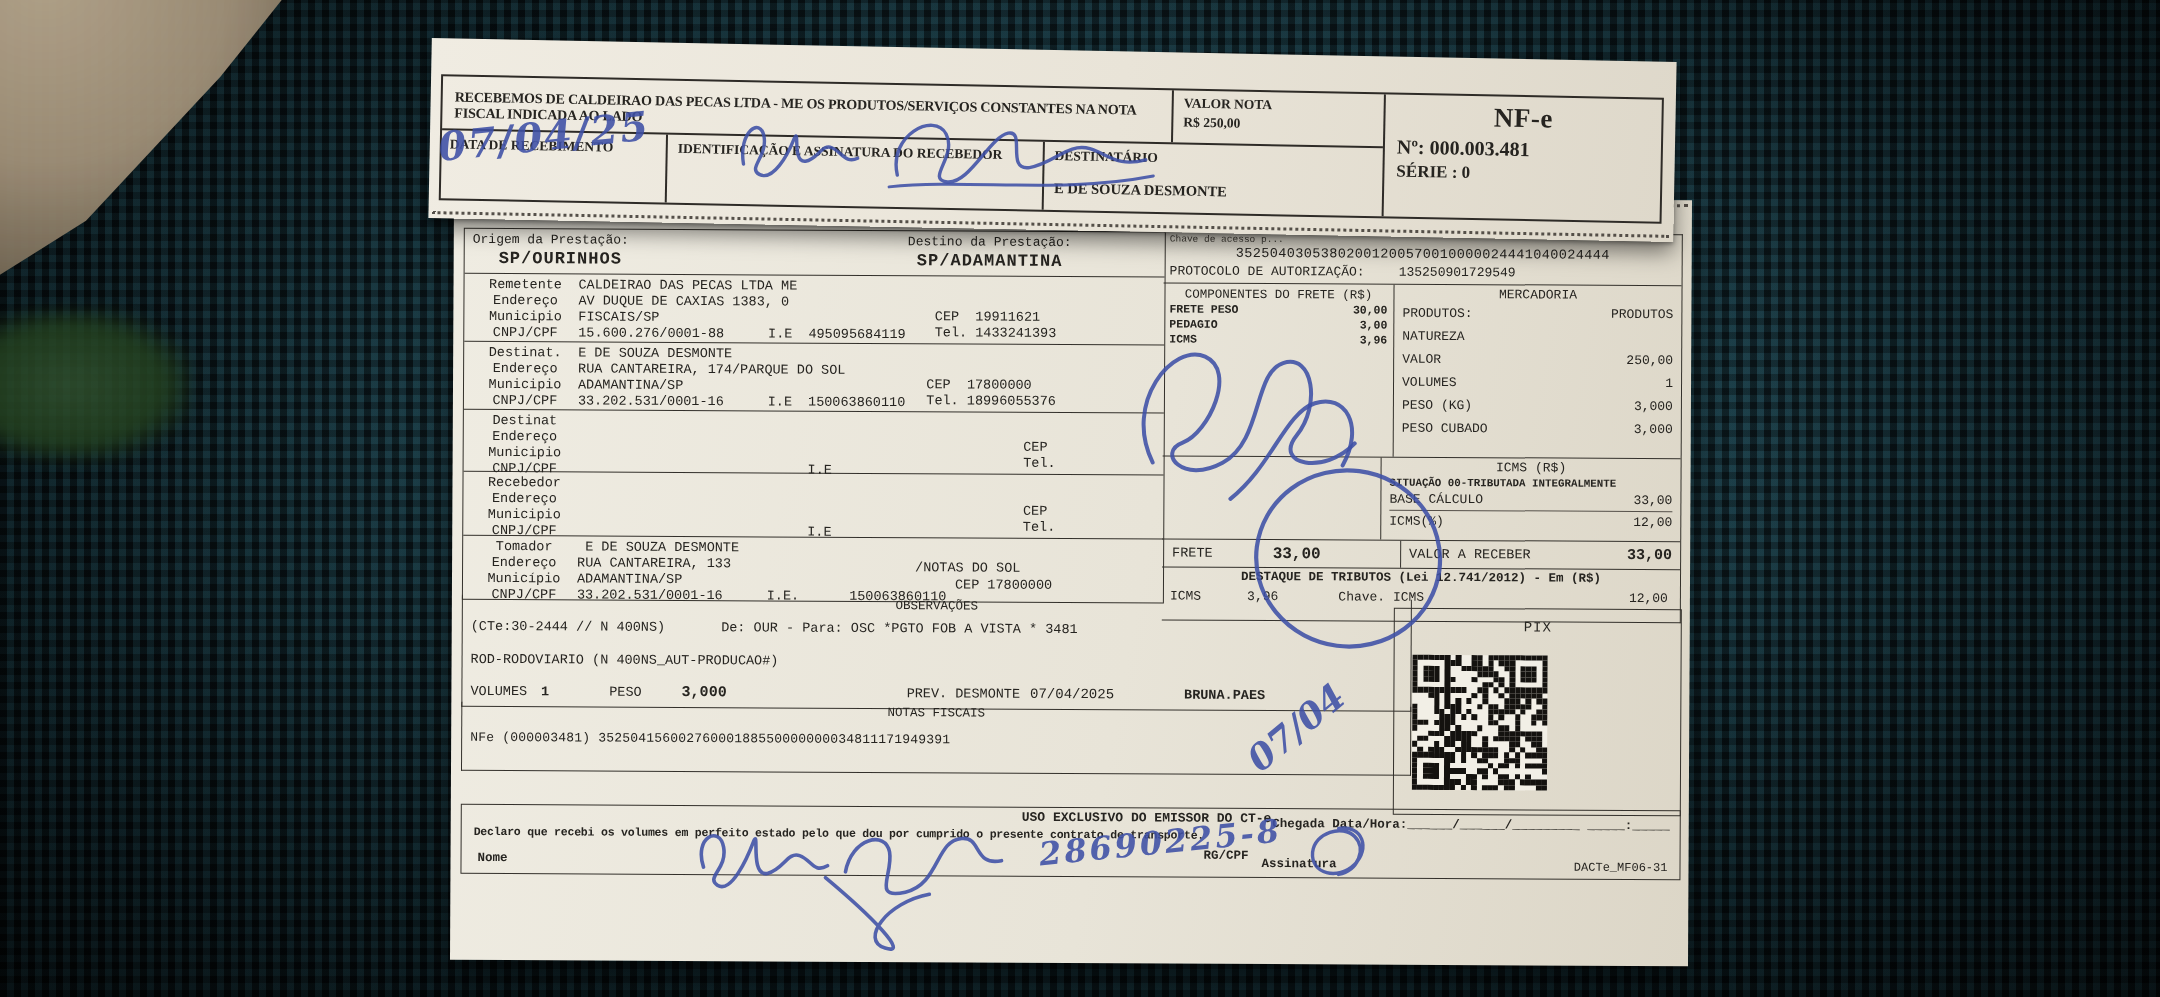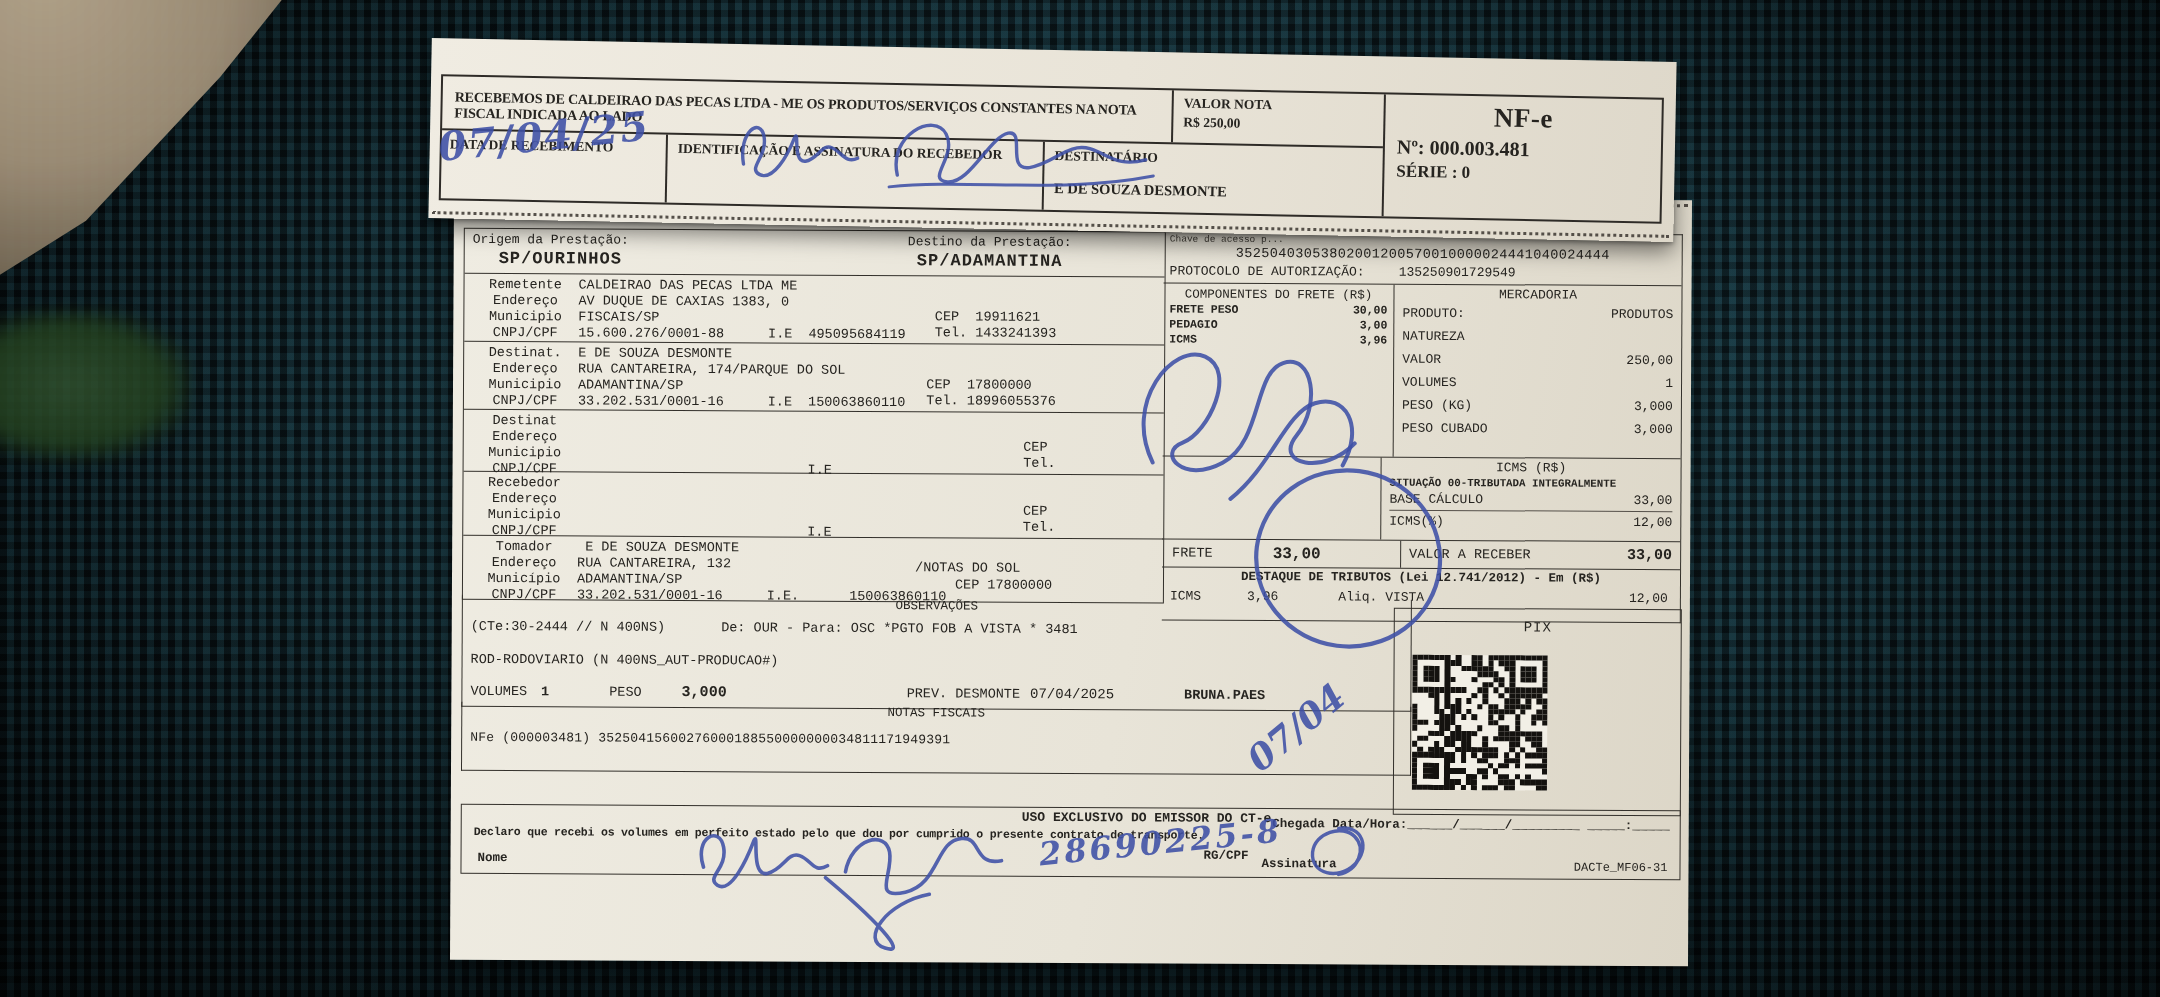--- a/index.html
+++ b/index.html
@@ -293,21 +293,21 @@
         </div>
       </div>
 
       <div class="party" style="height:58px;">
         <div class="pline">
             <span class="plabel">Tomador</span>
             <span class="pval" style="margin-left:8px;">E DE SOUZA DESMONTE</span>
           </div>
         <div class="pline">
             <span class="plabel">Endereço</span>
-            <span class="pval">RUA CANTAREIRA, 132</span>
+            <span class="pval">RUA CANTAREIRA, 133</span>
           </div>
         <div class="pline">
             <span class="plabel">Município</span>
             <span class="pval">ADAMANTINA/SP</span>
           </div>
         <div class="pline">
             <span class="plabel">CNPJ/CPF</span>
             <span class="pval">33.202.531/0001-16</span>
             <span class="ie-lab">I.E.</span>
             <span class="ie-val" style="margin-left:50px;">150063860110</span>
@@ -338,21 +338,21 @@
               <span>3,00</span>
             </div>
           <div class="comp-item">
               <span>ICMS</span>
               <span>3,96</span>
             </div>
         </div>
         <div class="merc-cell">
           <div class="merc-title">MERCADORIA</div>
           <div class="merc-line">
-              <span>PRODUTO:</span>
+              <span>PRODUTOS:</span>
               <span>PRODUTOS</span>
             </div>
           <div class="merc-line">
               <span>NATUREZA</span>
               <span></span>
             </div>
           <div class="merc-line">
               <span>VALOR</span>
               <span>250,00</span>
             </div>
@@ -393,21 +393,21 @@
         <div class="frete-r">
           <span>VALOR A RECEBER</span>
           <span class="v">33,00</span>
         </div>
       </div>
       <div class="trib-box">
         <div class="trib-title">DESTAQUE DE TRIBUTOS (Lei 12.741/2012) - Em (R$)</div>
         <div class="trib-line">
           <span>ICMS</span>
           <span class="a">3,96</span>
-          <span class="b">Aliq. VISTA</span>
+          <span class="b">Chave. ICMS</span>
           <span class="c">12,00</span>
         </div>
       </div>
     </div>
 
     <div class="obs-box">
       <div class="obs-title">OBSERVAÇÕES</div>
       <div class="obs-l1">
         <span>(CTe:30-2444 // N 400NS)</span>
         <span class="rota">De: OUR - Para: OSC *PGTO FOB A VISTA * 3481</span>

